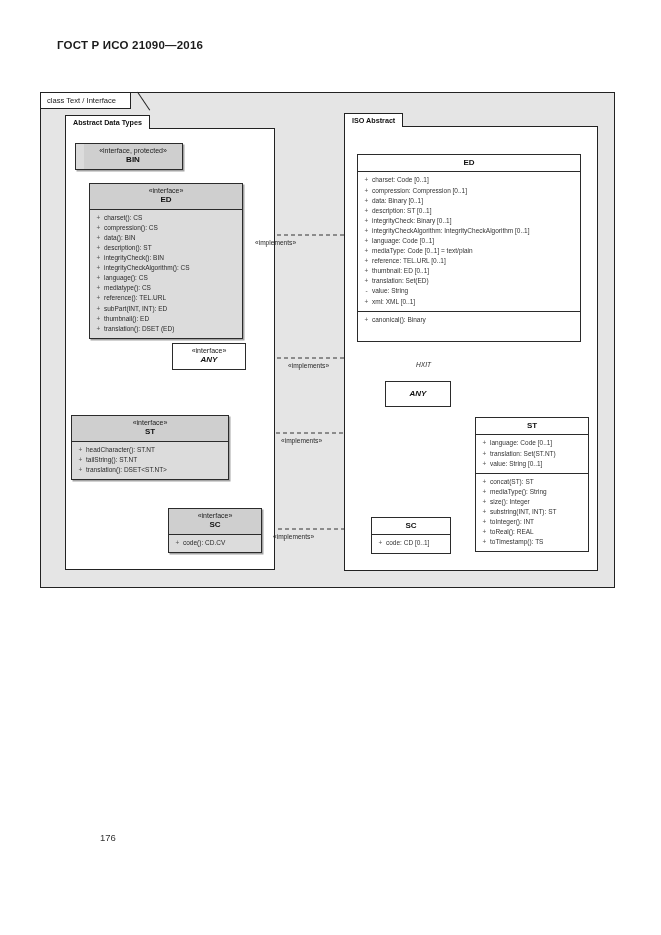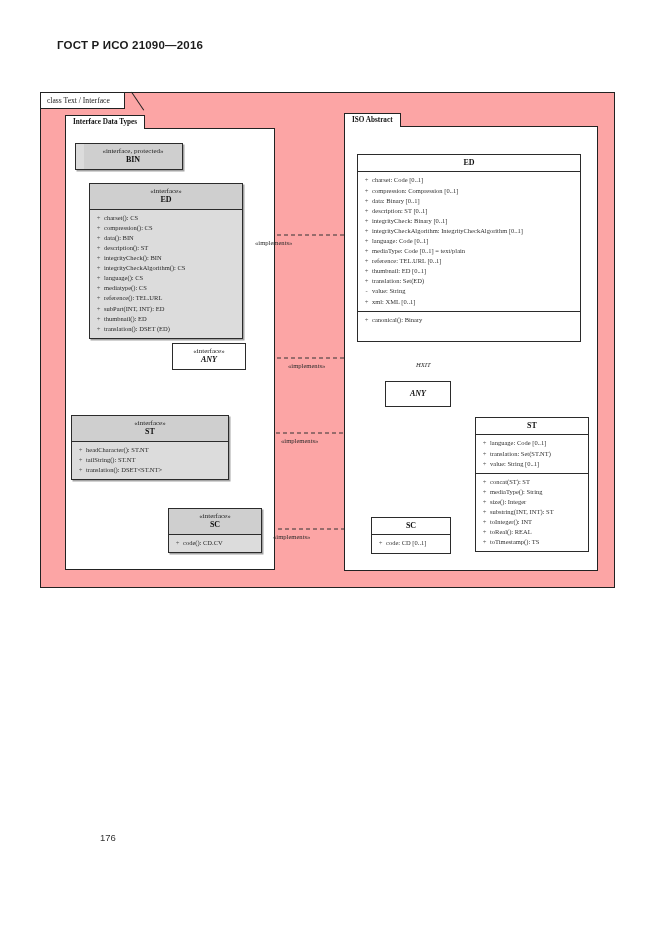--- a/index.html
+++ b/index.html
@@ -12,21 +12,21 @@
 
   
   .doc-header{
     position:absolute;left:57px;top:39px;
     font-size:11.5px;font-weight:bold;letter-spacing:.2px;color:#1b1b1b;
   }
 
   
   .frame{
     position:absolute;left:40px;top:92px;width:573px;height:494px;
-    border:1px solid #222;background:#fca5a5;font-family:Liberation Serif, serif;
+    border:1px solid #222;background:#e5e5e5;
   }
   .frame-tab{
     position:absolute;left:0;top:0;height:15px;
     padding:0 14px 0 6px;
     border-right:1px solid #222;border-bottom:1px solid #222;
     background:#fff;font-size:7.6px;line-height:15px;color:#1b1b1b;
     white-space:nowrap;
   }
   .frame-tab:after{
     content:"";position:absolute;right:-8px;top:-1px;
@@ -133,21 +133,21 @@
 
       <g stroke="#333" stroke-width="1" fill="none" stroke-dasharray="4 3">
         <line x1="208" y1="142" x2="355" y2="142"></line>
         <line x1="201" y1="265" x2="355" y2="265"></line>
         <line x1="186" y1="340" x2="455" y2="340"></line>
         <line x1="202" y1="436" x2="350" y2="436"></line>
       </g>
     </svg>
 
     <div class="pkg" id="pkg-abstract">
-      <div class="pkg-tab">Interface Data Types</div>
+      <div class="pkg-tab">Abstract Data Types</div>
     </div>
 
     <div class="pkg" id="pkg-iso">
       <div class="pkg-tab">ISO Abstract</div>
     </div>
 
     <div class="cls shaded" style="left:34px;top:50px;width:98px;padding-left:8px;">
       <div class="cls-hdr">
         <span class="stereo">«interface, protected»</span>
         <span class="cls-name">BIN</span>

